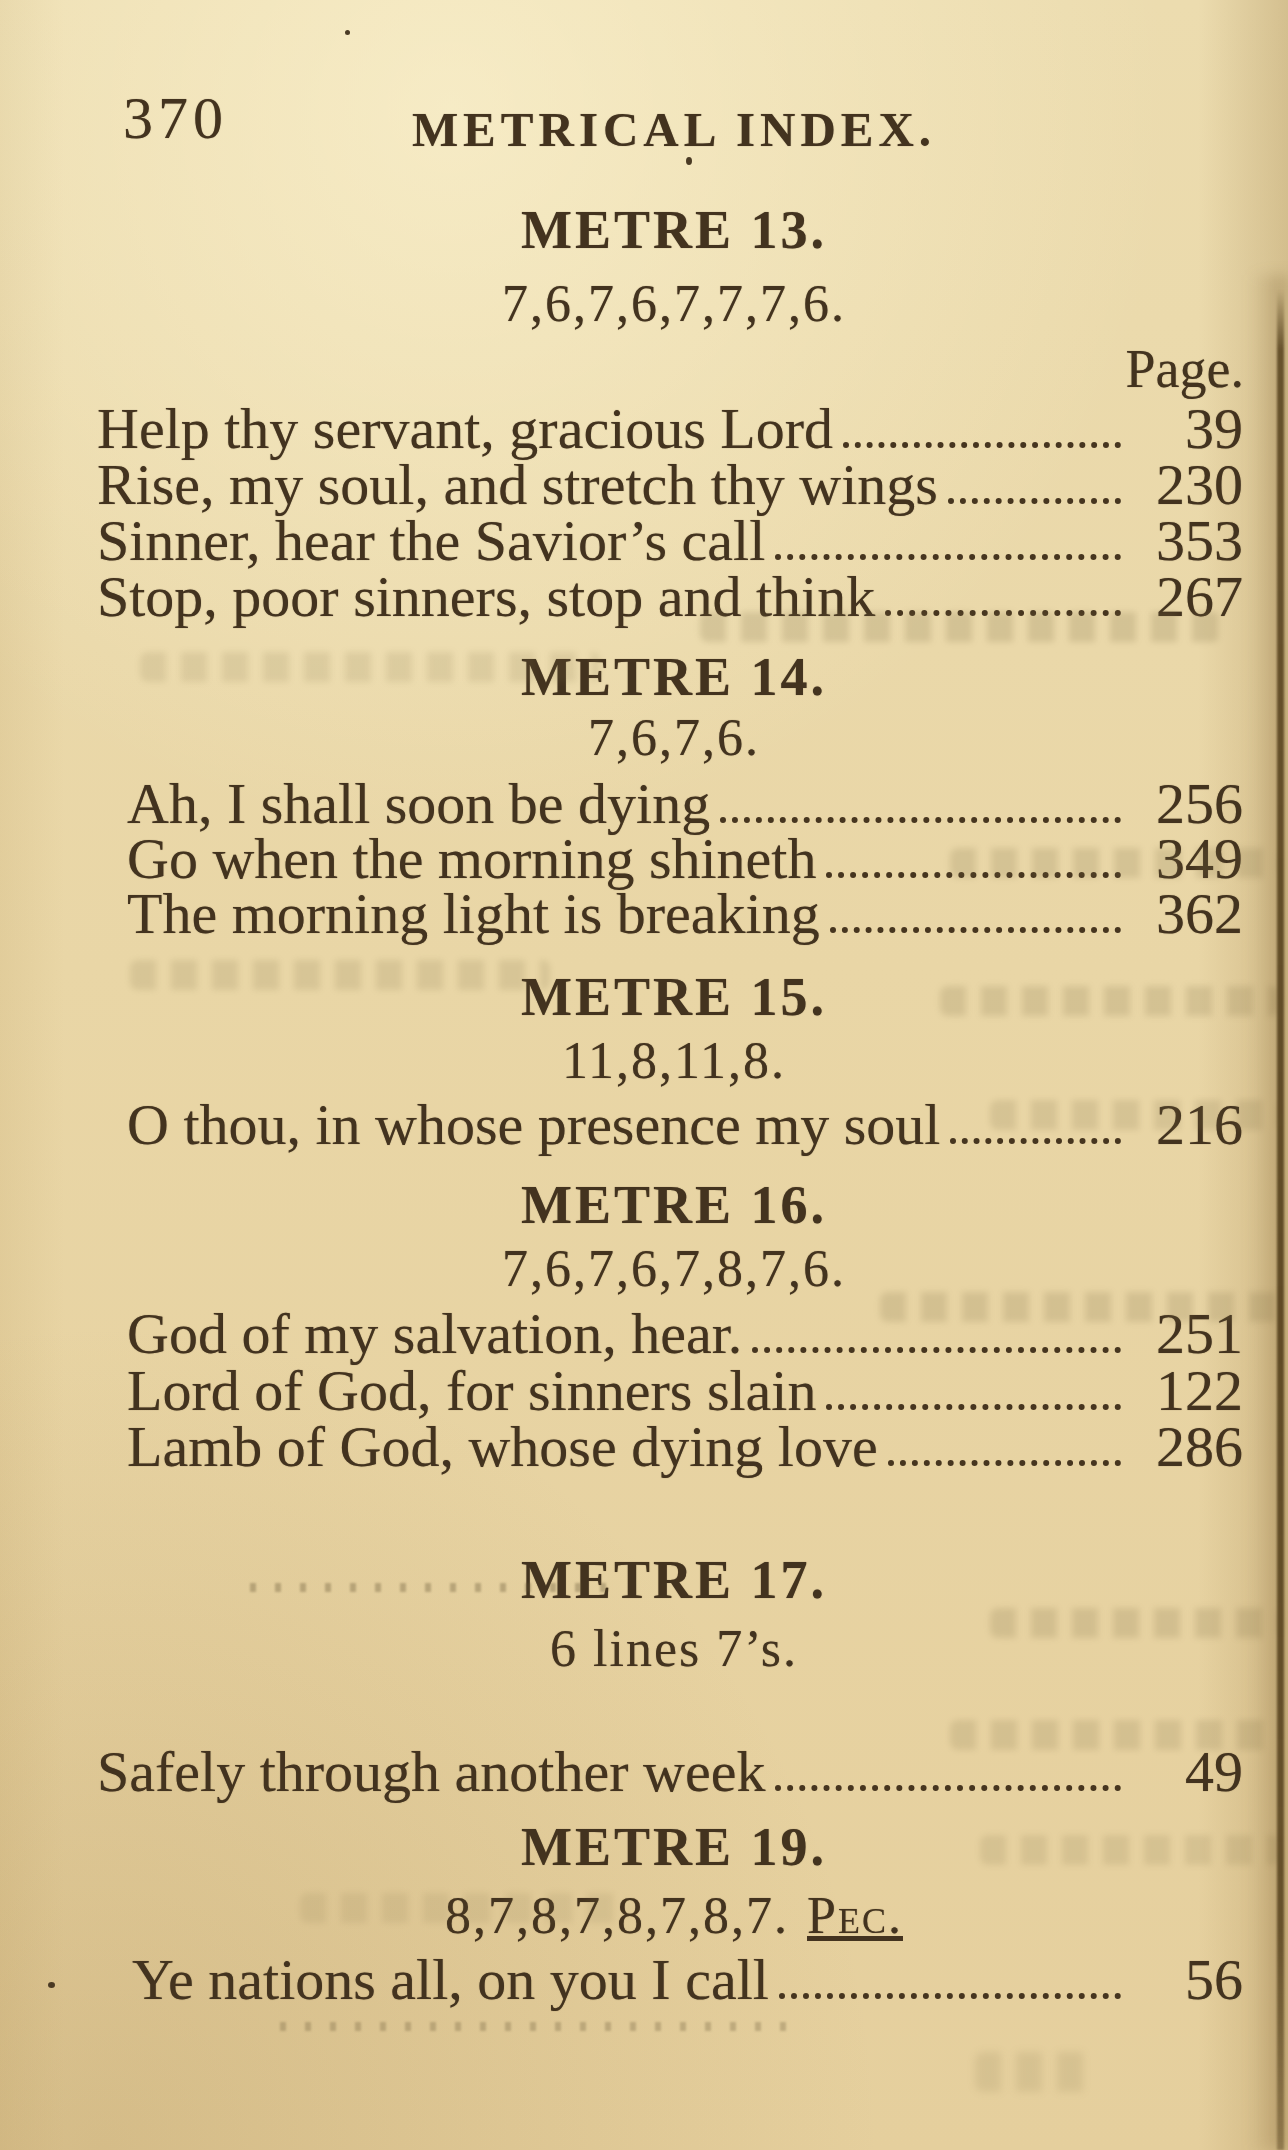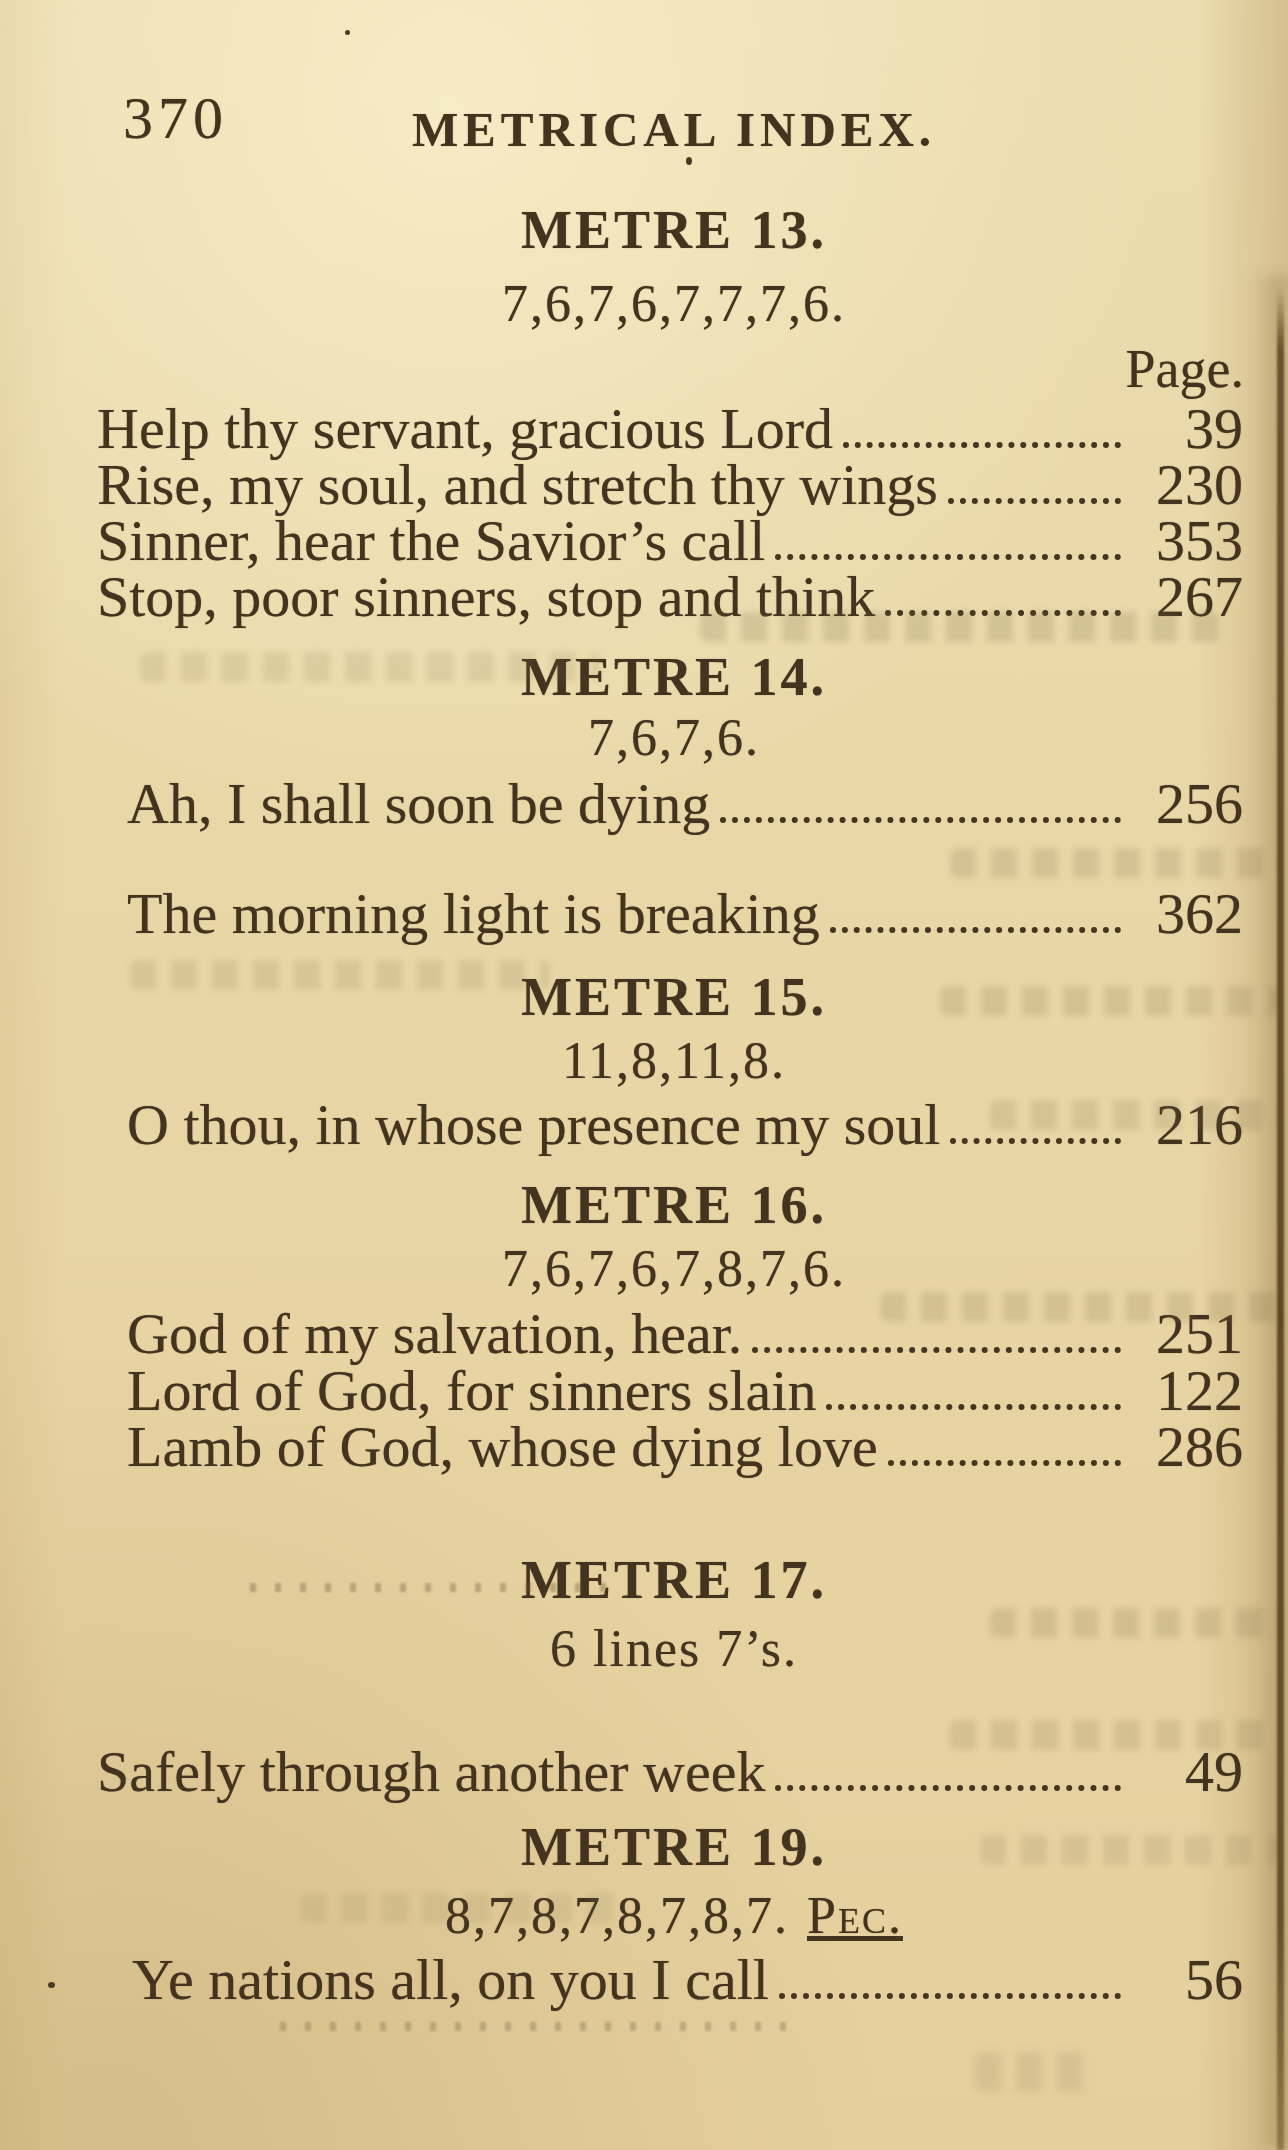--- a/index.html
+++ b/index.html
@@ -80,20 +80,25 @@
       <span class="pg">267</span>
     </div>
 
   <div class="mh ink" style="top:650px">METRE 14.</div>
   <div class="mm ink" style="top:712px"><span>7,6,7,6.</span><span class="sc"></span></div>
   <div class="entry ink lB" style="top:775px">
       <span class="t">Ah, I shall soon be dying</span>
       <span class="leader"></span>
       <span class="pg">256</span>
     </div>
+  <div class="entry ink lB" style="top:830px">
+      <span class="t">Go when the morning shineth</span>
+      <span class="leader"></span>
+      <span class="pg">349</span>
+    </div>
   <div class="entry ink lB" style="top:885px">
       <span class="t">The morning light is breaking</span>
       <span class="leader"></span>
       <span class="pg">362</span>
     </div>
 
   <div class="mh ink" style="top:970px">METRE 15.</div>
   <div class="mm ink" style="top:1035px"><span>11,8,11,8.</span><span class="sc"></span></div>
   <div class="entry ink lB" style="top:1096px">
       <span class="t">O thou, in whose presence my soul</span>

